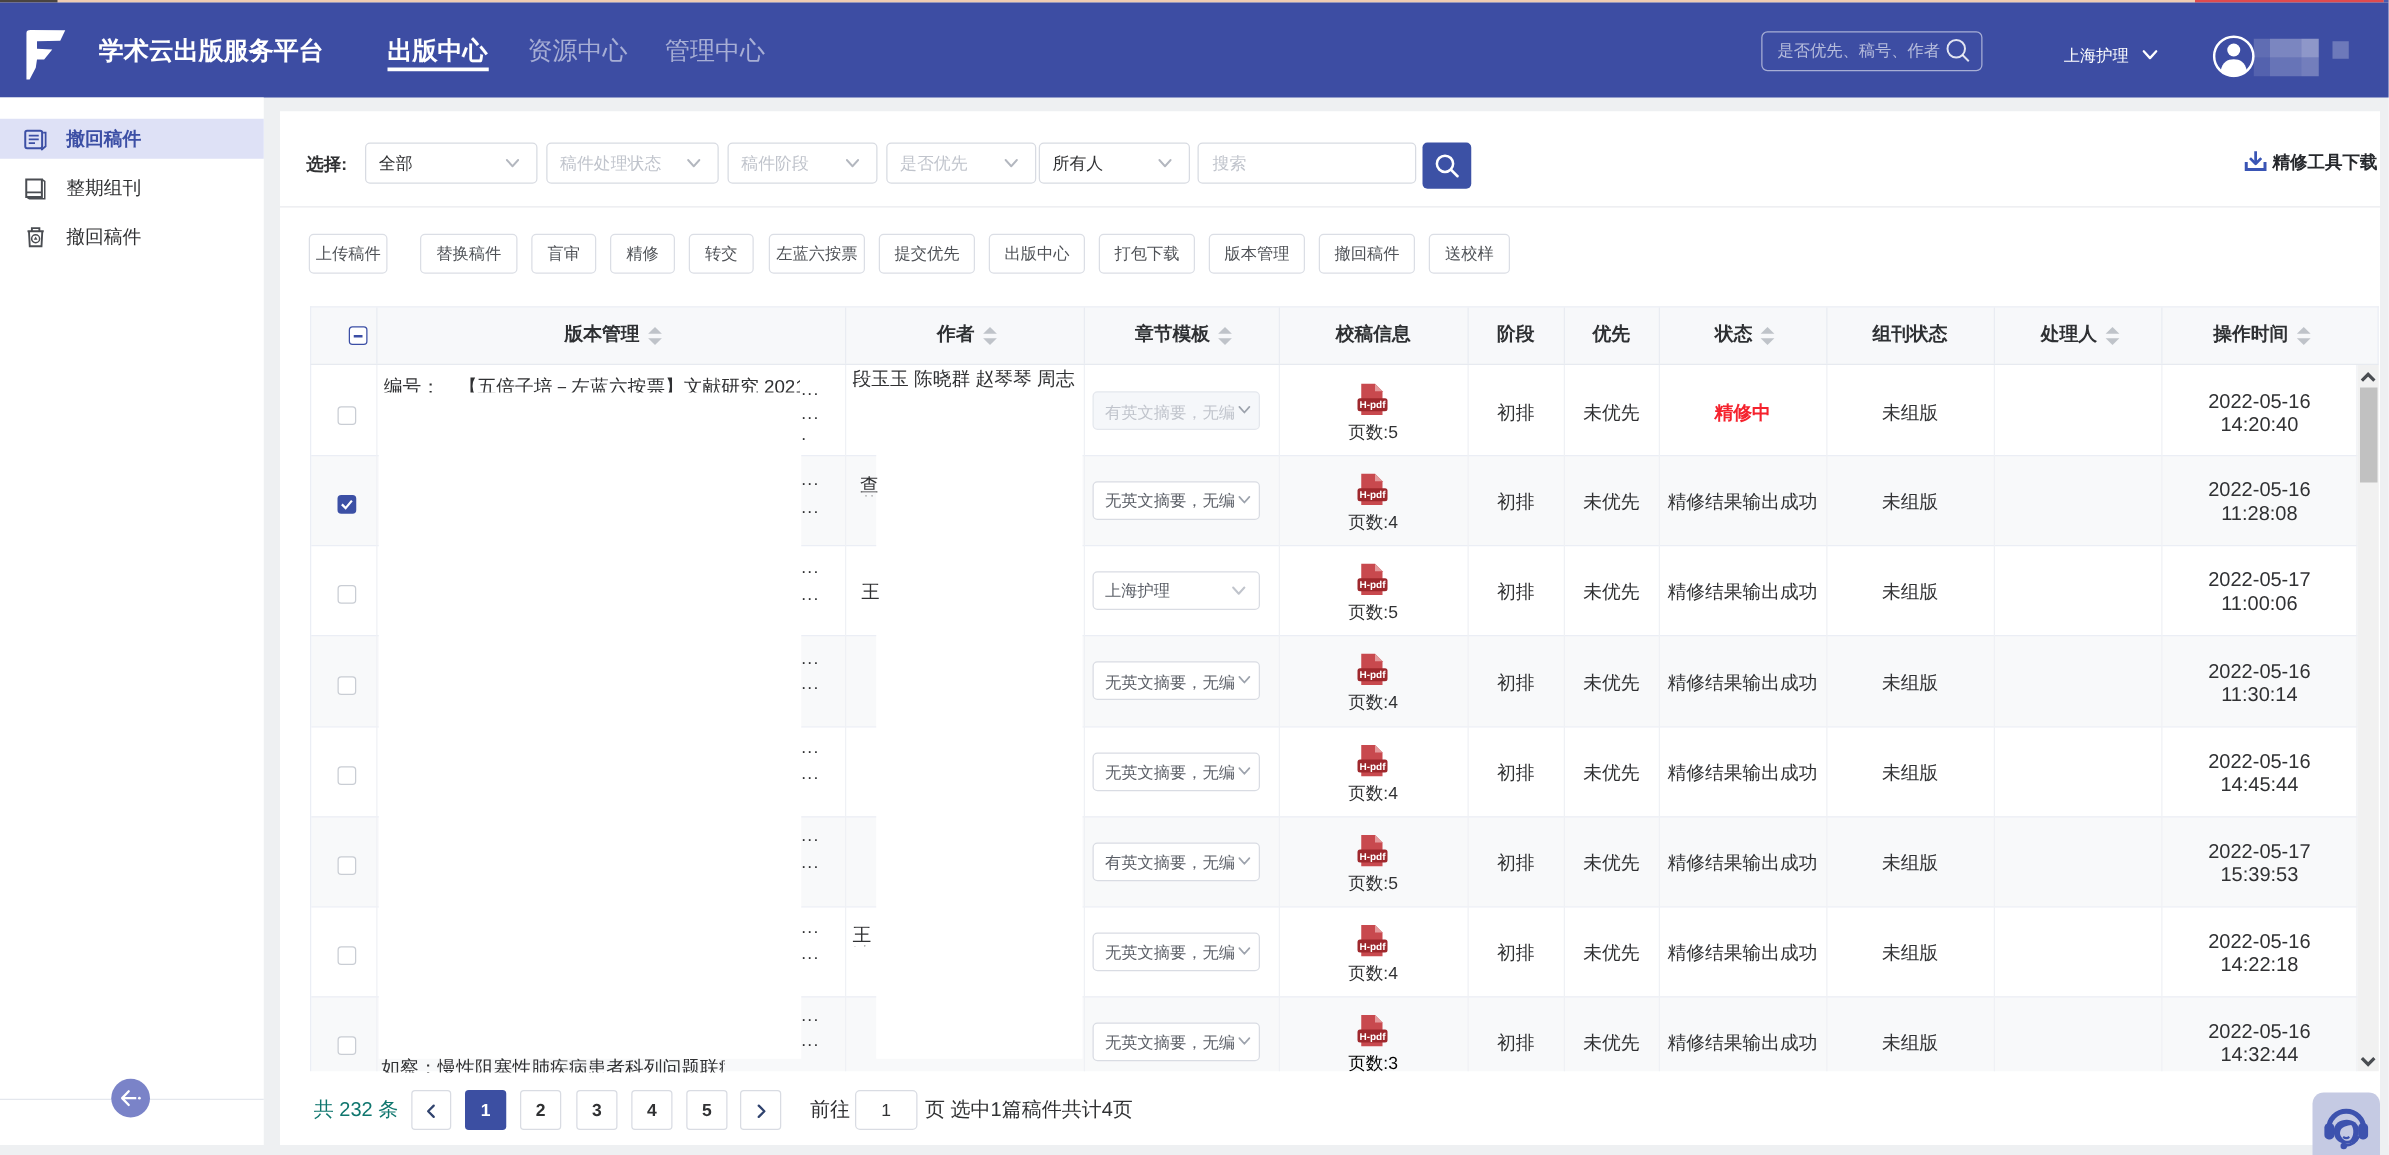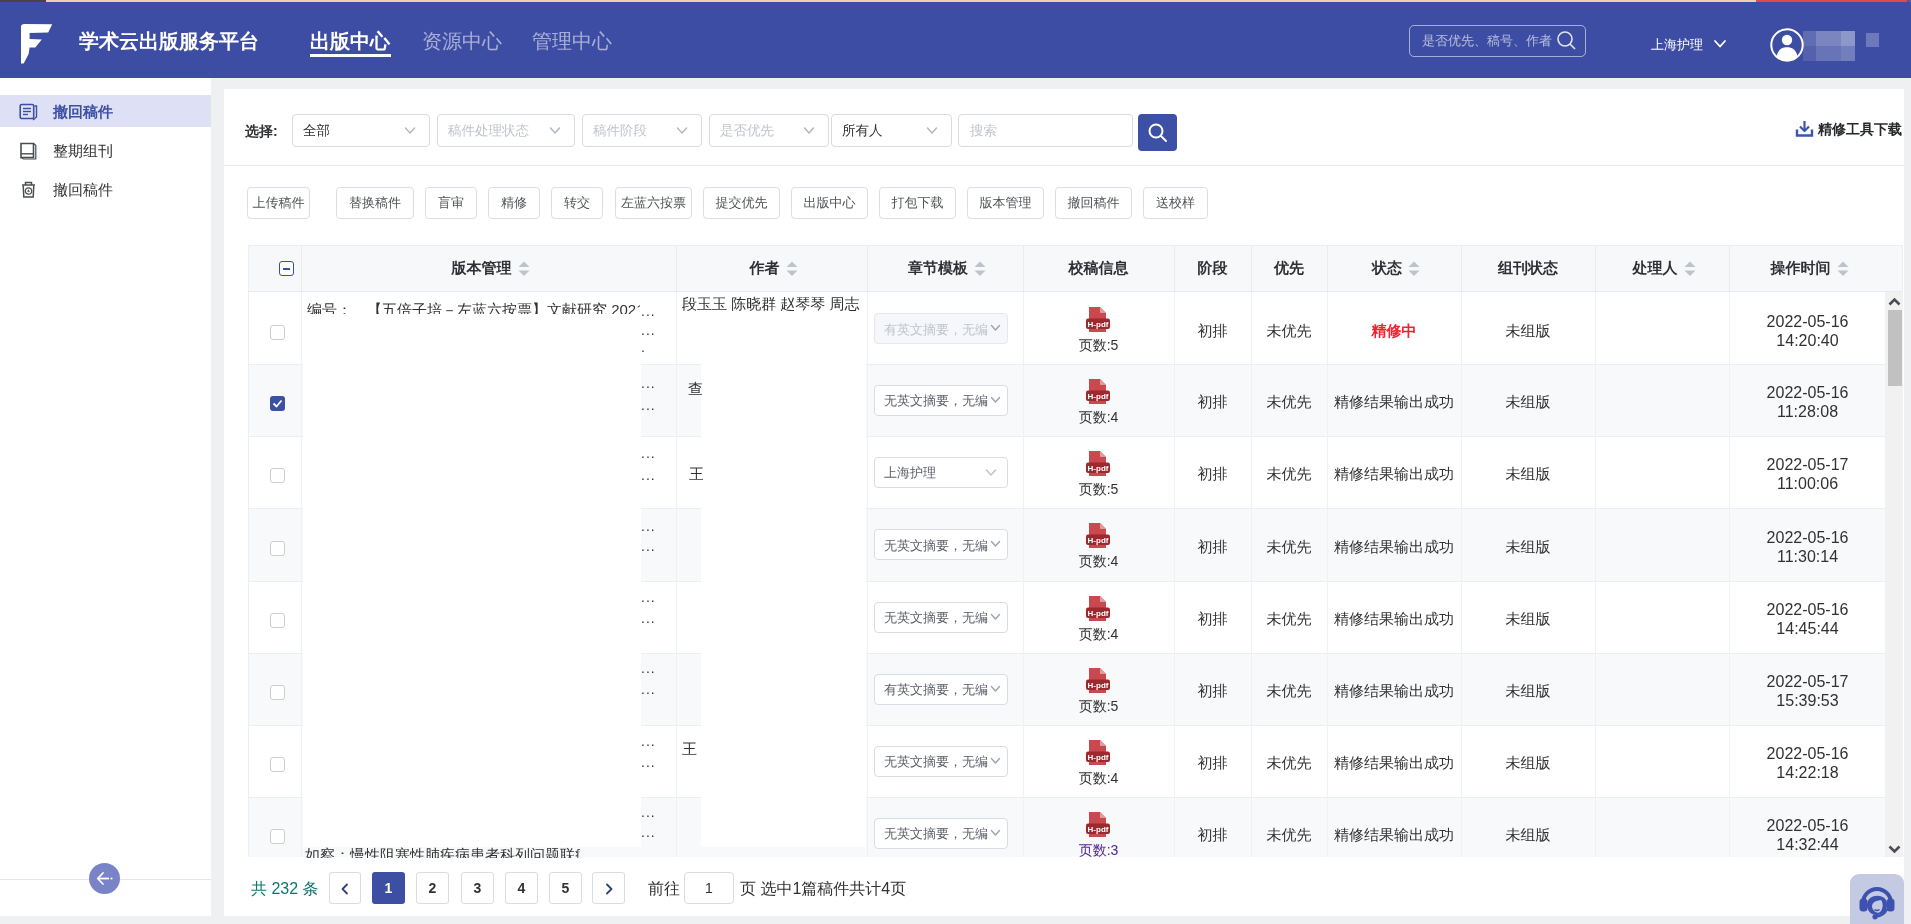--- a/index.html
+++ b/index.html
@@ -335,21 +335,21 @@
 <div class="a" style="left:884px;top:827.0px;width:114px;font-size:13px;color:#5a5e66;line-height:13px;white-space:nowrap;overflow:hidden">无英文摘要，无编</div>
 <svg class="a" style="left:990px;top:828.5px" width="12" height="10" viewBox="0 0 12 10">
     <polyline points="1.5,1.5 5.5,6 9.5,1.5" fill="none" stroke="#9da3ad" stroke-width="1.4" stroke-linecap="round" stroke-linejoin="round"></polyline>
   </svg>
 <svg class="a" style="left:1085px;top:810.5px" width="26" height="27" viewBox="0 0 26 27">
 <path d="M4 1 L15 1 L21 7 L21 26 L4 26 Z" fill="#c8494e" stroke="none" rx="2"></path>
 <path d="M15 1 L15 7 L21 7 Z" fill="#e49a9c"></path>
 <rect x="1" y="12.5" width="24" height="10.5" rx="2" fill="#9e282d"></rect>
 <text x="13" y="20.8" font-size="8" font-weight="bold" fill="#fff" text-anchor="middle" font-family="Liberation Sans,sans-serif">H-pdf</text>
 </svg>
-<div class="a" style="left:1023px;top:842.5px;width:151px;text-align:center;font-size:14px;color:#4c1d95;line-height:15px">页数:3</div>
+<div class="a" style="left:1023px;top:842.5px;width:151px;text-align:center;font-size:14px;color:#000000;line-height:15px">页数:3</div>
 <div class="a" style="left:1174px;top:827px;width:77px;text-align:center;font-size:15px;color:#303133;line-height:16px">初排</div>
 <div class="a" style="left:1251px;top:827px;width:76px;text-align:center;font-size:15px;color:#303133;line-height:16px">未优先</div>
 <div class="a" style="left:1327px;top:827px;width:134px;text-align:center;font-size:15px;font-weight:normal;color:#303133;line-height:16px">精修结果输出成功</div>
 <div class="a" style="left:1461px;top:827px;width:134px;text-align:center;font-size:15px;color:#303133;line-height:16px">未组版</div>
 <div class="a" style="left:1729px;top:816px;width:157px;text-align:center;font-size:16px;color:#303133;line-height:19px">2022-05-16<br>14:32:44</div>
 <div class="a" style="left:303px;top:314px;width:338px;height:533px;background:#fff;z-index:10"></div>
 <div class="a" style="left:701px;top:323px;width:165px;height:524px;background:#fff;z-index:10"></div>
 <div class="a" style="left:303px;top:300px;width:337px;height:14px;overflow:hidden;z-index:11">
     <div style="font-size:15px;color:#303133;line-height:15px;margin-top:2px;padding-left:4px;white-space:nowrap">编号：　【五倍子培－左蓝六按票】文献研究 2021－0</div>
   </div>

